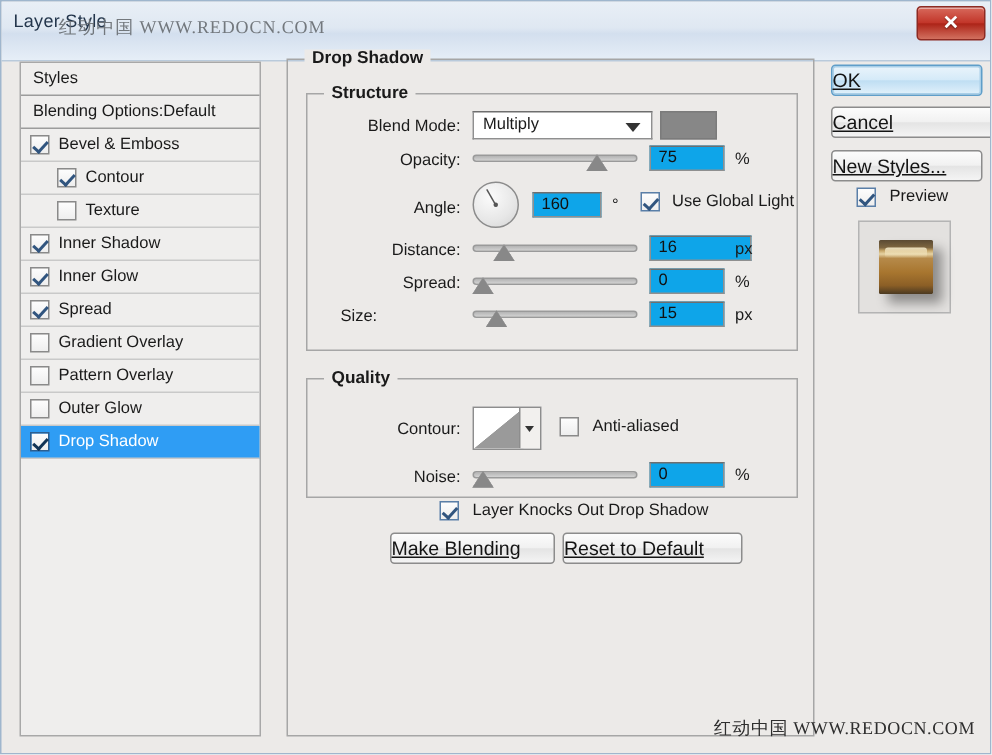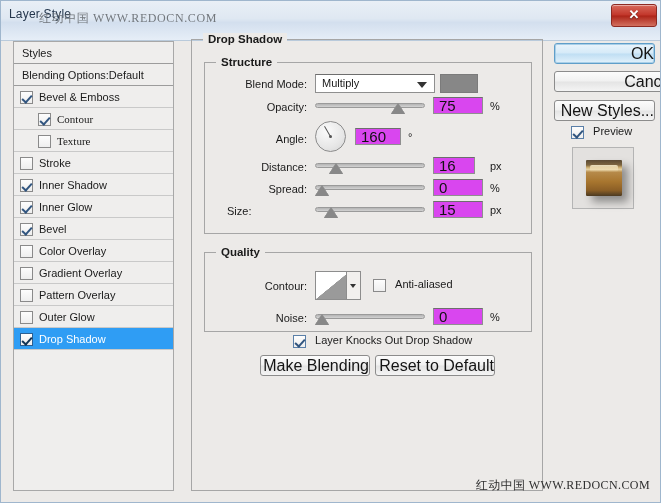--- a/index.html
+++ b/index.html
@@ -76,25 +76,25 @@
 
   
   .lbl {
     font-size: 11px;
     color: #1a1a1a;
     white-space: nowrap;
   }
   .numbox {
     position: absolute;
     height: 17px;
-    background: #d946ef;
+    background: #0ea5e9;
     border: 1px solid #8f8f8f;
     border-top-color: #6e6e6e;
     box-sizing: border-box;
-    font-size: 15px;
+    font-size: 11px;
     line-height: 15px;
     padding-left: 5px;
     color: #111;
     cursor: text;
   }
   .track {
     position: absolute;
     height: 5px;
     top: 6px;
     border: 1px solid #9a9a9a;
@@ -167,21 +167,21 @@
     box-sizing: border-box;
     padding-left: 8px;
     line-height: 21px;
     font-size: 11px;
     cursor: pointer;
     white-space: nowrap;
     overflow: hidden;
   }
   .sp-row.header { border-bottom: 1px solid #9c9c9c; }
   .sp-row.fx { padding-left: 6px; }
-  .sp-row.sub { padding-left: 24px; font-family: Liberation Serif, serif; }
+  .sp-row.sub { padding-left: 24px; }
   .sp-row.sel {
     background: #2f9df4;
     color: #fff;
   }
   .sp-row.sel .chk { border-color: #2c5f91; }
   .sp-row.sel .chk.on:after { border-color: #123456; }
   .sp-row .chk { margin-right: 6px; }
   .sp-row .txt { vertical-align: middle; }
   .sp-filler {
     height: 100%;
@@ -291,25 +291,26 @@
     border-top: 4.5px solid #333;
   }
 
   
   .btn {
     position: absolute;
     box-sizing: border-box;
     border: 1px solid #8c8c8c;
     border-radius: 3px;
     background: linear-gradient(to bottom, #fcfcfc 0%, #f1f1f1 48%, #e4e4e4 52%, #f4f4f4 100%);
-    font-size: 16px;
-    text-align: right;
+    font-size: 13px;
+    text-align: left;
     color: #141414;
     cursor: pointer;
     white-space: nowrap;
+    text-decoration: underline;
   }
   .btn.primary {
     border: 1px solid #5f9ec9;
     background: linear-gradient(to bottom, #eaf4fb 0%, #d5eaf8 48%, #bfdef3 52%, #e2f1fb 100%);
     box-shadow: 0 0 0 1px #a9cfe8 inset;
   }
 
   
   .prev-box {
     position: absolute;
@@ -367,25 +368,23 @@
     <div class="sp-row header">
       <span class="txt">Styles</span>
     </div>
     <div class="sp-row header">
       <span class="txt">Blending Options:Default</span>
     </div>
     <div id="fx-list">
         <div class="sp-row fx"><span class="chk on"></span><span class="txt">Bevel &amp; Emboss</span></div>
         <div class="sp-row sub"><span class="chk on"></span><span class="txt">Contour</span></div>
         <div class="sp-row sub"><span class="chk"></span><span class="txt">Texture</span></div>
-        <div class="sp-row fx"><span class="chk"></span><span class="txt">Stroke</span></div>
         <div class="sp-row fx"><span class="chk on"></span><span class="txt">Inner Shadow</span></div>
         <div class="sp-row fx"><span class="chk on"></span><span class="txt">Inner Glow</span></div>
-        <div class="sp-row fx"><span class="chk on"></span><span class="txt">Bevel</span></div>
-        <div class="sp-row fx"><span class="chk"></span><span class="txt">Color Overlay</span></div>
+        <div class="sp-row fx"><span class="chk on"></span><span class="txt">Spread</span></div>
         <div class="sp-row fx"><span class="chk"></span><span class="txt">Gradient Overlay</span></div>
         <div class="sp-row fx"><span class="chk"></span><span class="txt">Pattern Overlay</span></div>
         <div class="sp-row fx"><span class="chk"></span><span class="txt">Outer Glow</span></div>
         <div class="sp-row fx sel"><span class="chk on"></span><span class="txt">Drop Shadow</span></div>
       </div>
     <div class="sp-row sp-filler" style="border-bottom:none;"></div>
   </div>
 
   <div class="group" style="left:190px; top:38px; width:352px; height:452px;">
     <div class="gtitle">Drop Shadow</div>
@@ -410,29 +409,33 @@
       <div class="numbox" style="left:228px; top:34px; width:50px;">75</div>
       <div class="lbl" style="position:absolute; left:285px; top:37px;">%</div>
 
       <div class="lbl" style="position:absolute; left:22px; top:70px; width:80px; text-align:right;">Angle:</div>
       <div class="dial" style="left:110px; top:58px;">
         <div class="hand" id="angle-hand" style="transform: rotate(-120deg);"></div>
         <div class="hub"></div>
       </div>
       <div class="numbox" style="left:150px; top:65px; width:46px;">160</div>
       <div class="lbl" style="position:absolute; left:203px; top:68px;">°</div>
+      <div style="position:absolute; left:222px; top:65px;">
+        <span class="chk on blue"></span>
+        <span class="lbl" style="margin-left:5px;">Use Global Light</span>
+      </div>
 
       <div class="lbl" style="position:absolute; left:22px; top:98px; width:80px; text-align:right;">Distance:</div>
       <div class="slider" style="left:110px; top:94px; width:110px;">
         <div class="track" style="left:0; width:110px;"></div>
         <div class="thumb-wrap" style="left:14px;">
           <div class="thumb"></div>
         </div>
       </div>
-      <div class="numbox" style="left:228px; top:94px; width:42px;">16</div>
+      <div class="numbox" style="left:228px; top:94px; width:68px;">16</div>
       <div class="lbl" style="position:absolute; left:285px; top:97px;">px</div>
 
       <div class="lbl" style="position:absolute; left:22px; top:120px; width:80px; text-align:right;">Spread:</div>
       <div class="slider" style="left:110px; top:116px; width:110px;">
         <div class="track" style="left:0; width:110px;"></div>
         <div class="thumb-wrap" style="left:0px;">
           <div class="thumb"></div>
         </div>
       </div>
       <div class="numbox" style="left:228px; top:116px; width:50px;">0</div>

